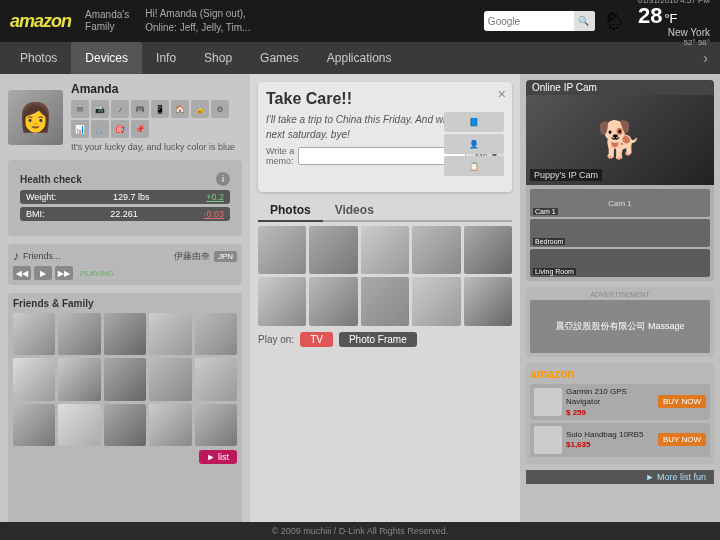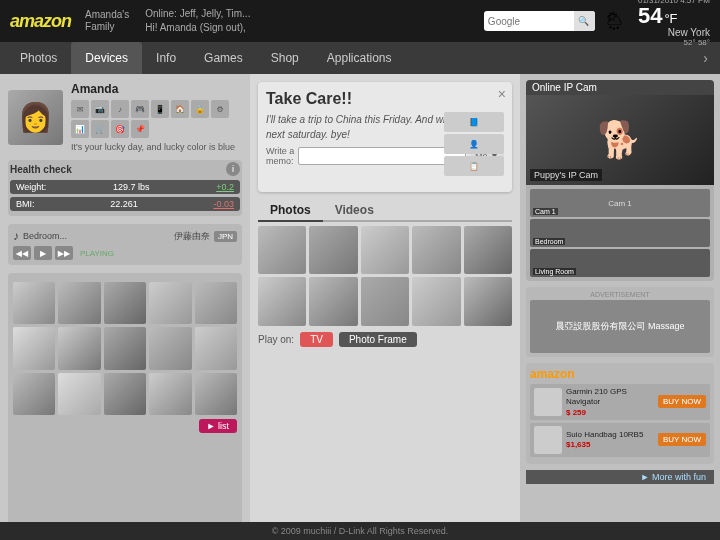--- a/index.html
+++ b/index.html
@@ -187,21 +187,21 @@
     .status-text {
       font-size: 9px;
       color: #555;
       margin-top: 4px;
     }
 
     
     .health-section {
       background: #b8b8b8;
       border-radius: 4px;
-      padding: 2px;
+      padding: 12px;
     }
     .section-header {
       display: flex;
       justify-content: space-between;
       align-items: center;
       margin-bottom: 4px;
     }
     .section-title {
       font-size: 10px;
       font-weight: bold;
@@ -649,47 +649,47 @@
 </head>
 <body>
 
 <div class="top-bar">
   <span class="logo">amazon</span>
   <div class="family-label">
     <span>Amanda's</span>
     <span>Family</span>
   </div>
   <div class="greeting">
+    <div>Hi! Amanda (Sign out),</div>
     <div>Online: Jeff, Jelly, Tim...</div>
-    <div>Hi! Amanda (Sign out),</div>
   </div>
   <div class="search-bar">
     <input type="text" placeholder="Google" style="">
     <button class="search-btn">🔍</button>
   </div>
   <div class="weather-right">
     <span class="weather-icon">🌦</span>
     <div class="weather-block">
       <div style="font-size:8px;color:#aaa;">01/31/2010  4:57 PM</div>
       <div style="display:flex;align-items:baseline;gap:2px;">
-        <span class="temp">54</span>
+        <span class="temp">28</span>
         <span style="font-size:13px;color:#fff;">°F</span>
       </div>
       <div>New York</div>
       <div style="font-size:8px;color:#aaa;">52° 58°</div>
     </div>
   </div>
 </div>
 
 <div class="nav-bar">
   <div class="nav-item">Photos</div>
   <div class="nav-item active">Devices</div>
   <div class="nav-item">Info</div>
+  <div class="nav-item">Shop</div>
   <div class="nav-item">Games</div>
-  <div class="nav-item">Shop</div>
   <div class="nav-item">Applications</div>
   <div class="nav-arrow">›</div>
 </div>
 
 <div class="main-content">
 
   <div class="left-sidebar">
 
     <div class="profile-section">
       <div class="avatar">
@@ -732,33 +732,36 @@
           <span>BMI:</span>
           <span>22.261</span>
           <span class="health-val bad">-0.03</span>
         </div>
       </div>
     </div>
 
     <div class="music-section">
       <div class="music-row">
         <span class="music-icon">♪</span>
-        <span class="music-title">Bedroom...</span>
+        <span class="music-title">Friends...</span>
         <span>伊藤由奈</span>
         <span class="music-badge">JPN</span>
       </div>
       <div class="music-controls">
         <button class="ctrl-btn">◀◀</button>
         <button class="ctrl-btn">▶</button>
         <button class="ctrl-btn">▶▶</button>
         <span class="playing-label">PLAYING</span>
       </div>
     </div>
 
     <div class="friends-section">
+      <div class="section-header">
+        <span class="section-title">Friends &amp; Family</span>
+      </div>
       <div class="friends-grid">
         <div class="friend-avatar">
             <div class="friend-placeholder" style="background:linear-gradient(135deg,#ccc,#888);"></div>
           </div>
         <div class="friend-avatar">
             <div class="friend-placeholder" style="background:linear-gradient(135deg,#bbb,#777);"></div>
           </div>
         <div class="friend-avatar">
             <div class="friend-placeholder" style="background:linear-gradient(135deg,#aaa,#666);"></div>
           </div>
@@ -918,21 +921,21 @@
         <div class="product-thumb"></div>
         <div class="product-info">
           <div class="product-name">Suio Handbag 10RB5</div>
           <div class="product-price">$1,635</div>
         </div>
         <button class="buy-btn">BUY NOW</button>
       </div>
     </div>
 
     <div class="more-bar">
-      <span>► More with fun</span>
+      <span>► More list fun</span>
     </div>
   </div>
 
 </div>
 
 <div class="footer">
   <span>© 2009 muchiii / D-Link All Rights Reserved.</span>
 </div>
 
 </body></html>

